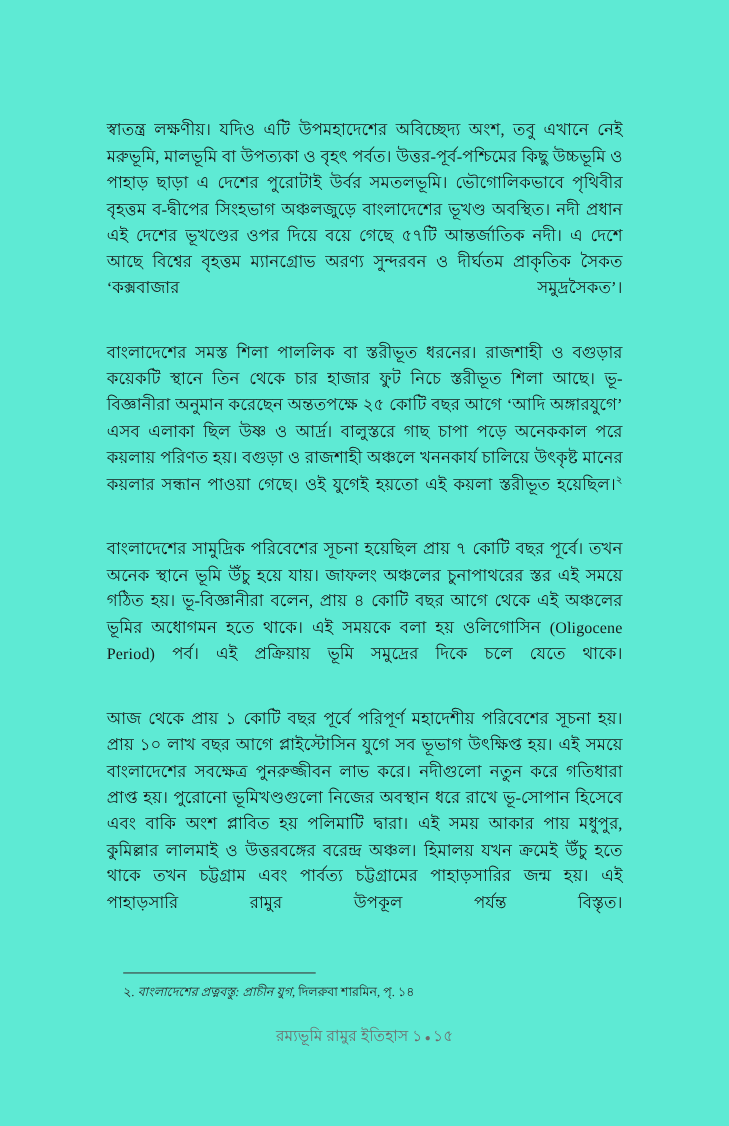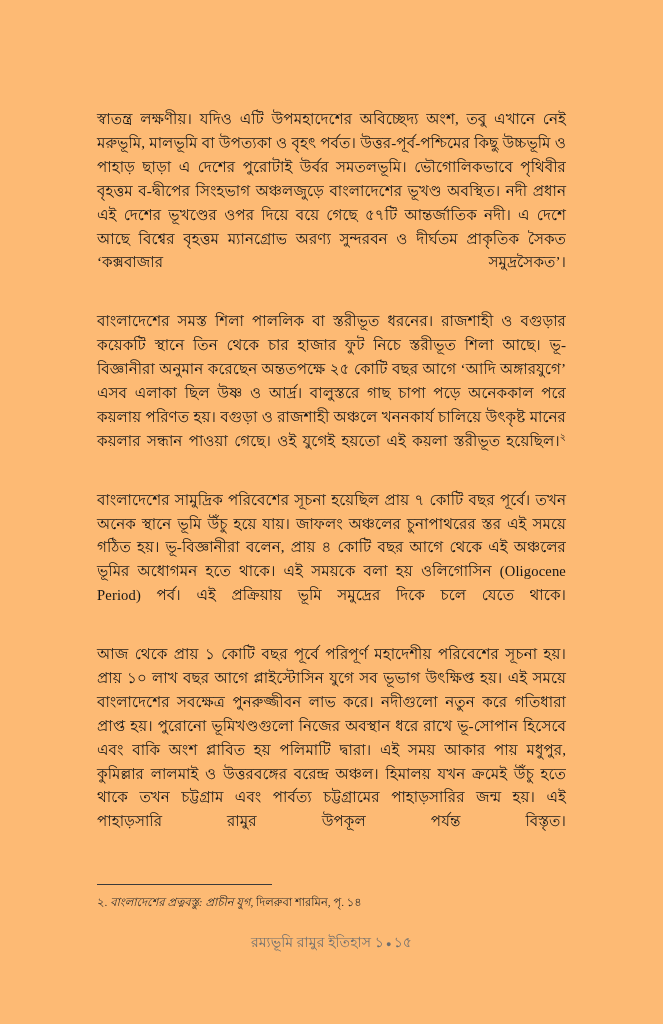--- a/index.html
+++ b/index.html
@@ -11,21 +11,21 @@
 
   body {
     font-family: "Liberation Serif", "DejaVu Serif", serif;
     color: #1a1a1a;
   }
 
   .page {
     position: relative;
     width: 663px;
     height: 1024px;
-    background: #fdba74;
+    background: #5eead4;
     box-sizing: border-box;
     overflow: hidden;
   }
 
   .content {
     position: absolute;
     left: 97px;
     top: 108px;
     width: 469px;
   }
@@ -62,21 +62,21 @@
   }
 
   .fnref {
     font-size: 9.5px;
     vertical-align: super;
     line-height: 0;
   }
 
   .footnote-area {
     position: absolute;
-    left: 97px;
+    left: 112px;
     top: 884px;
     width: 469px;
   }
 
   .fn-rule {
     width: 175px;
     height: 0;
     border: 0;
     border-top: 1.1px solid #3b3b3b;
     margin: 0 0 9px 0;

